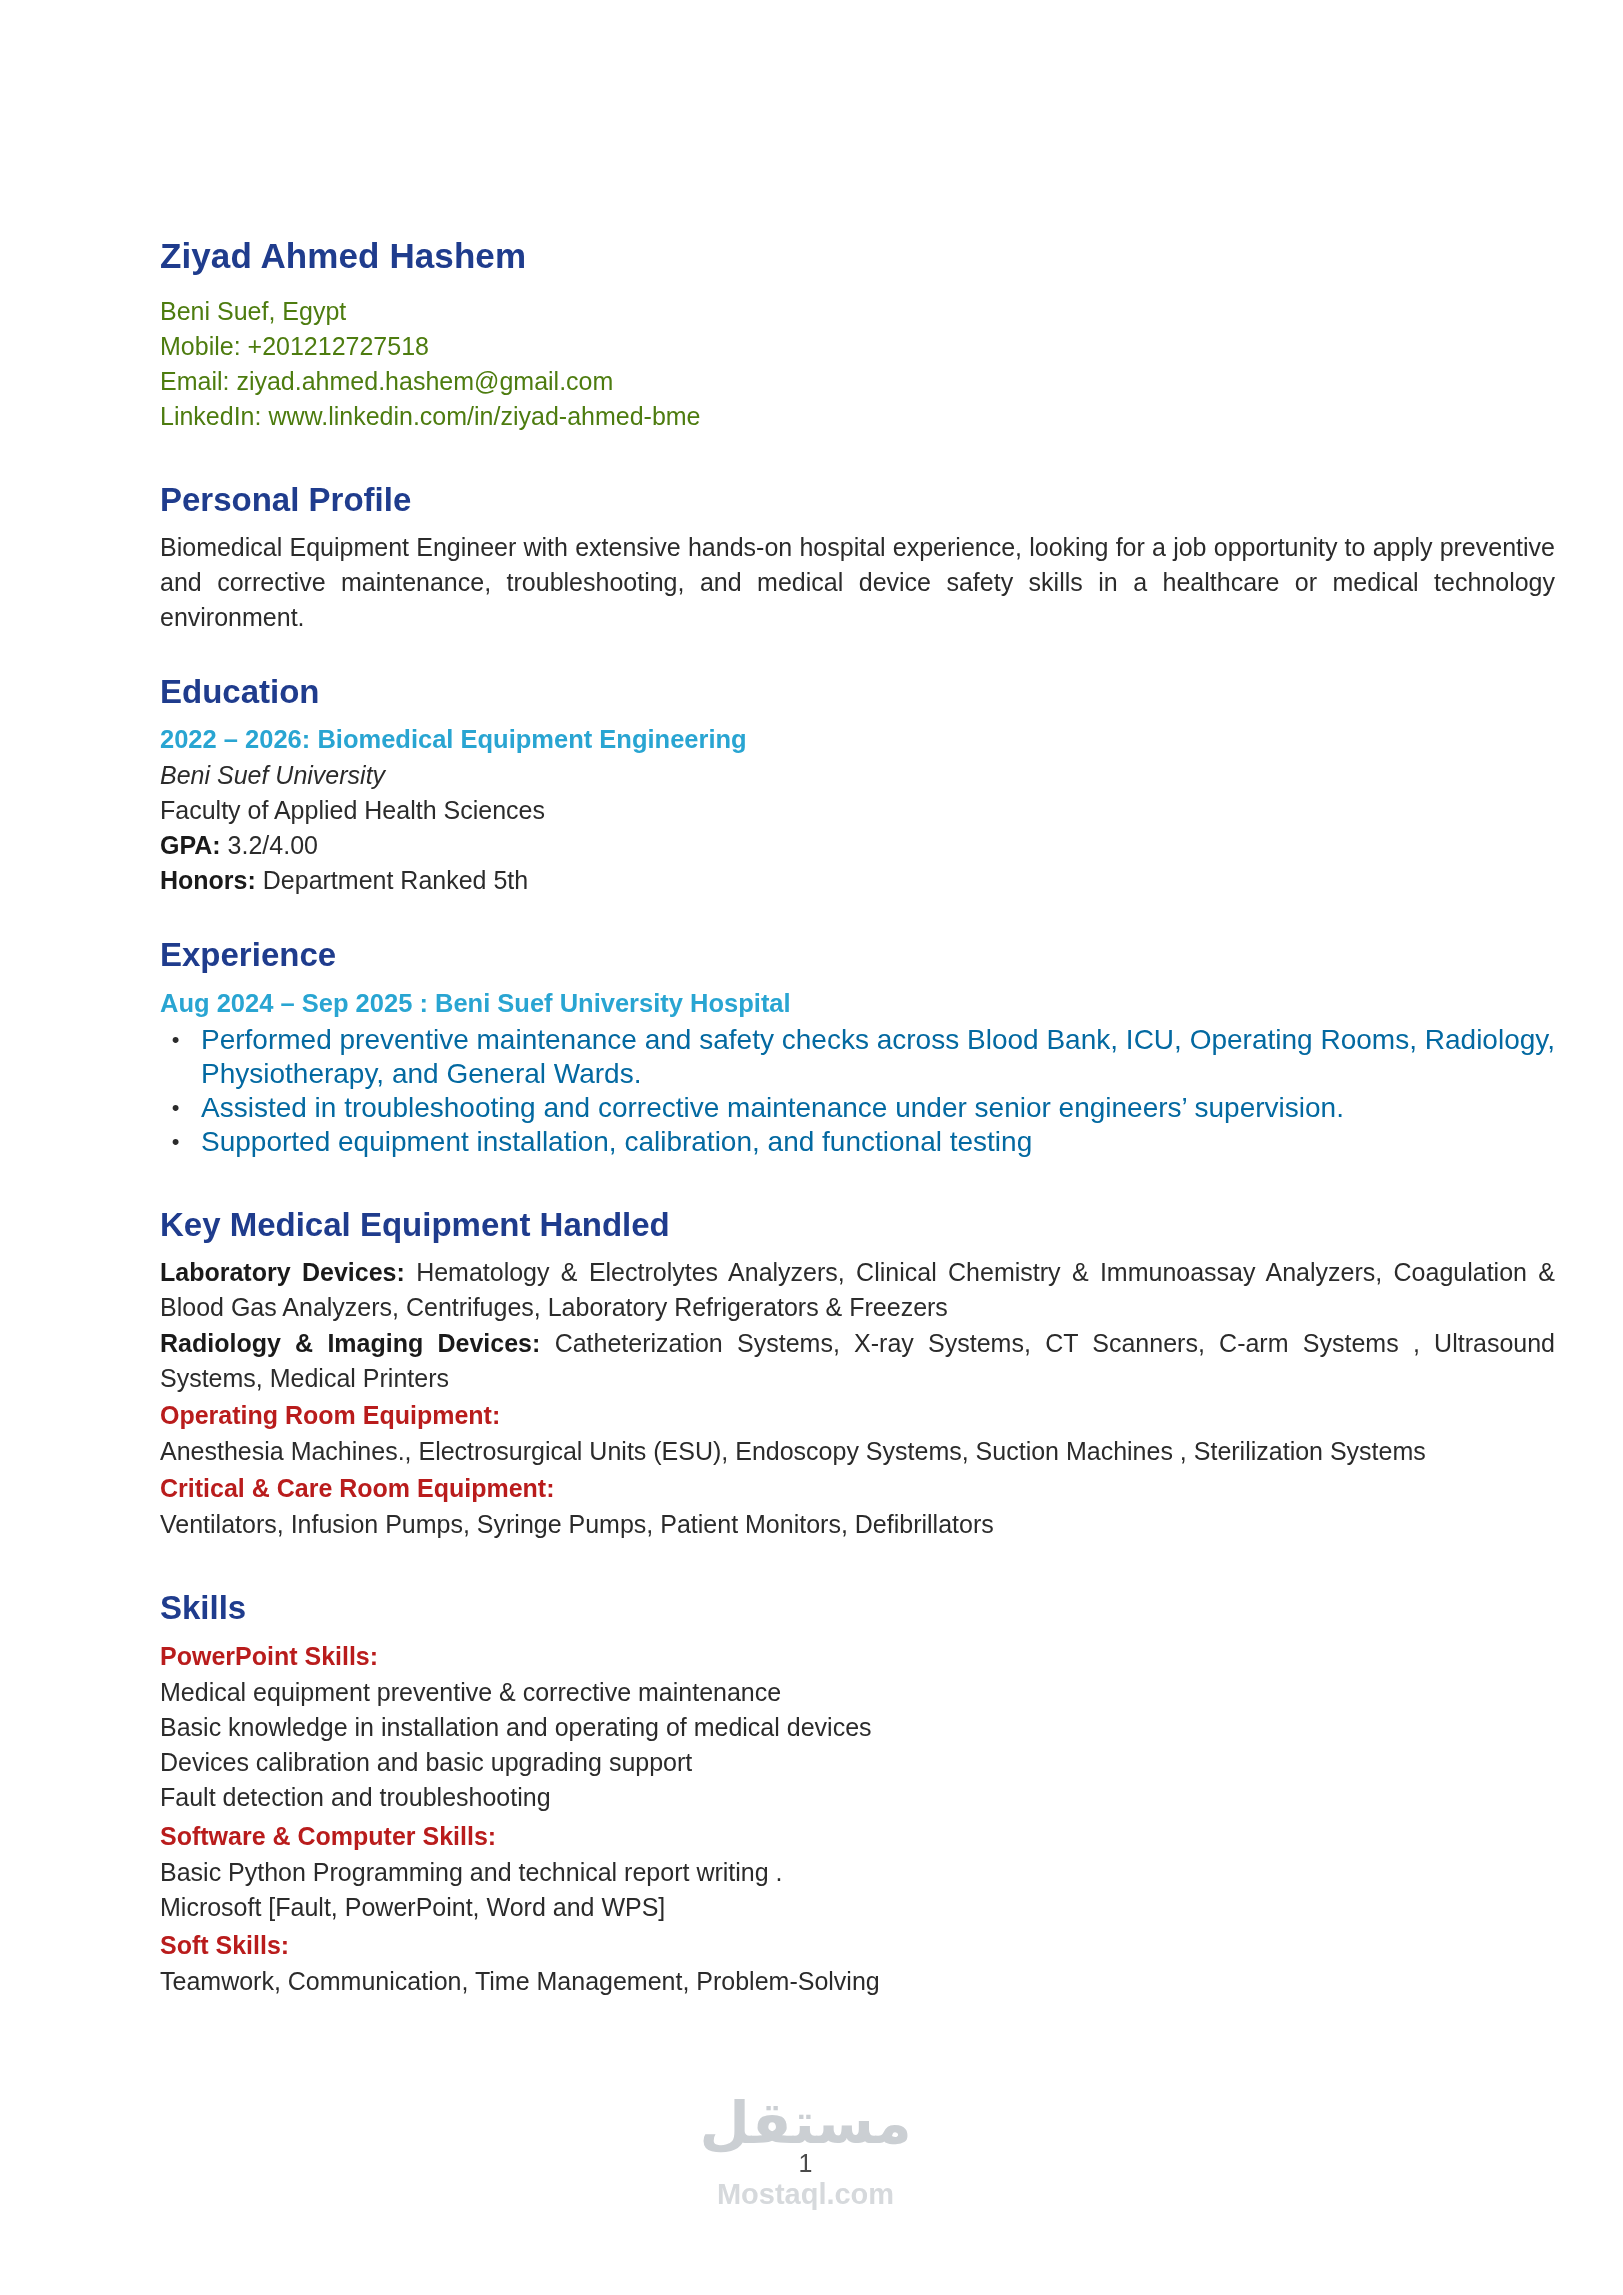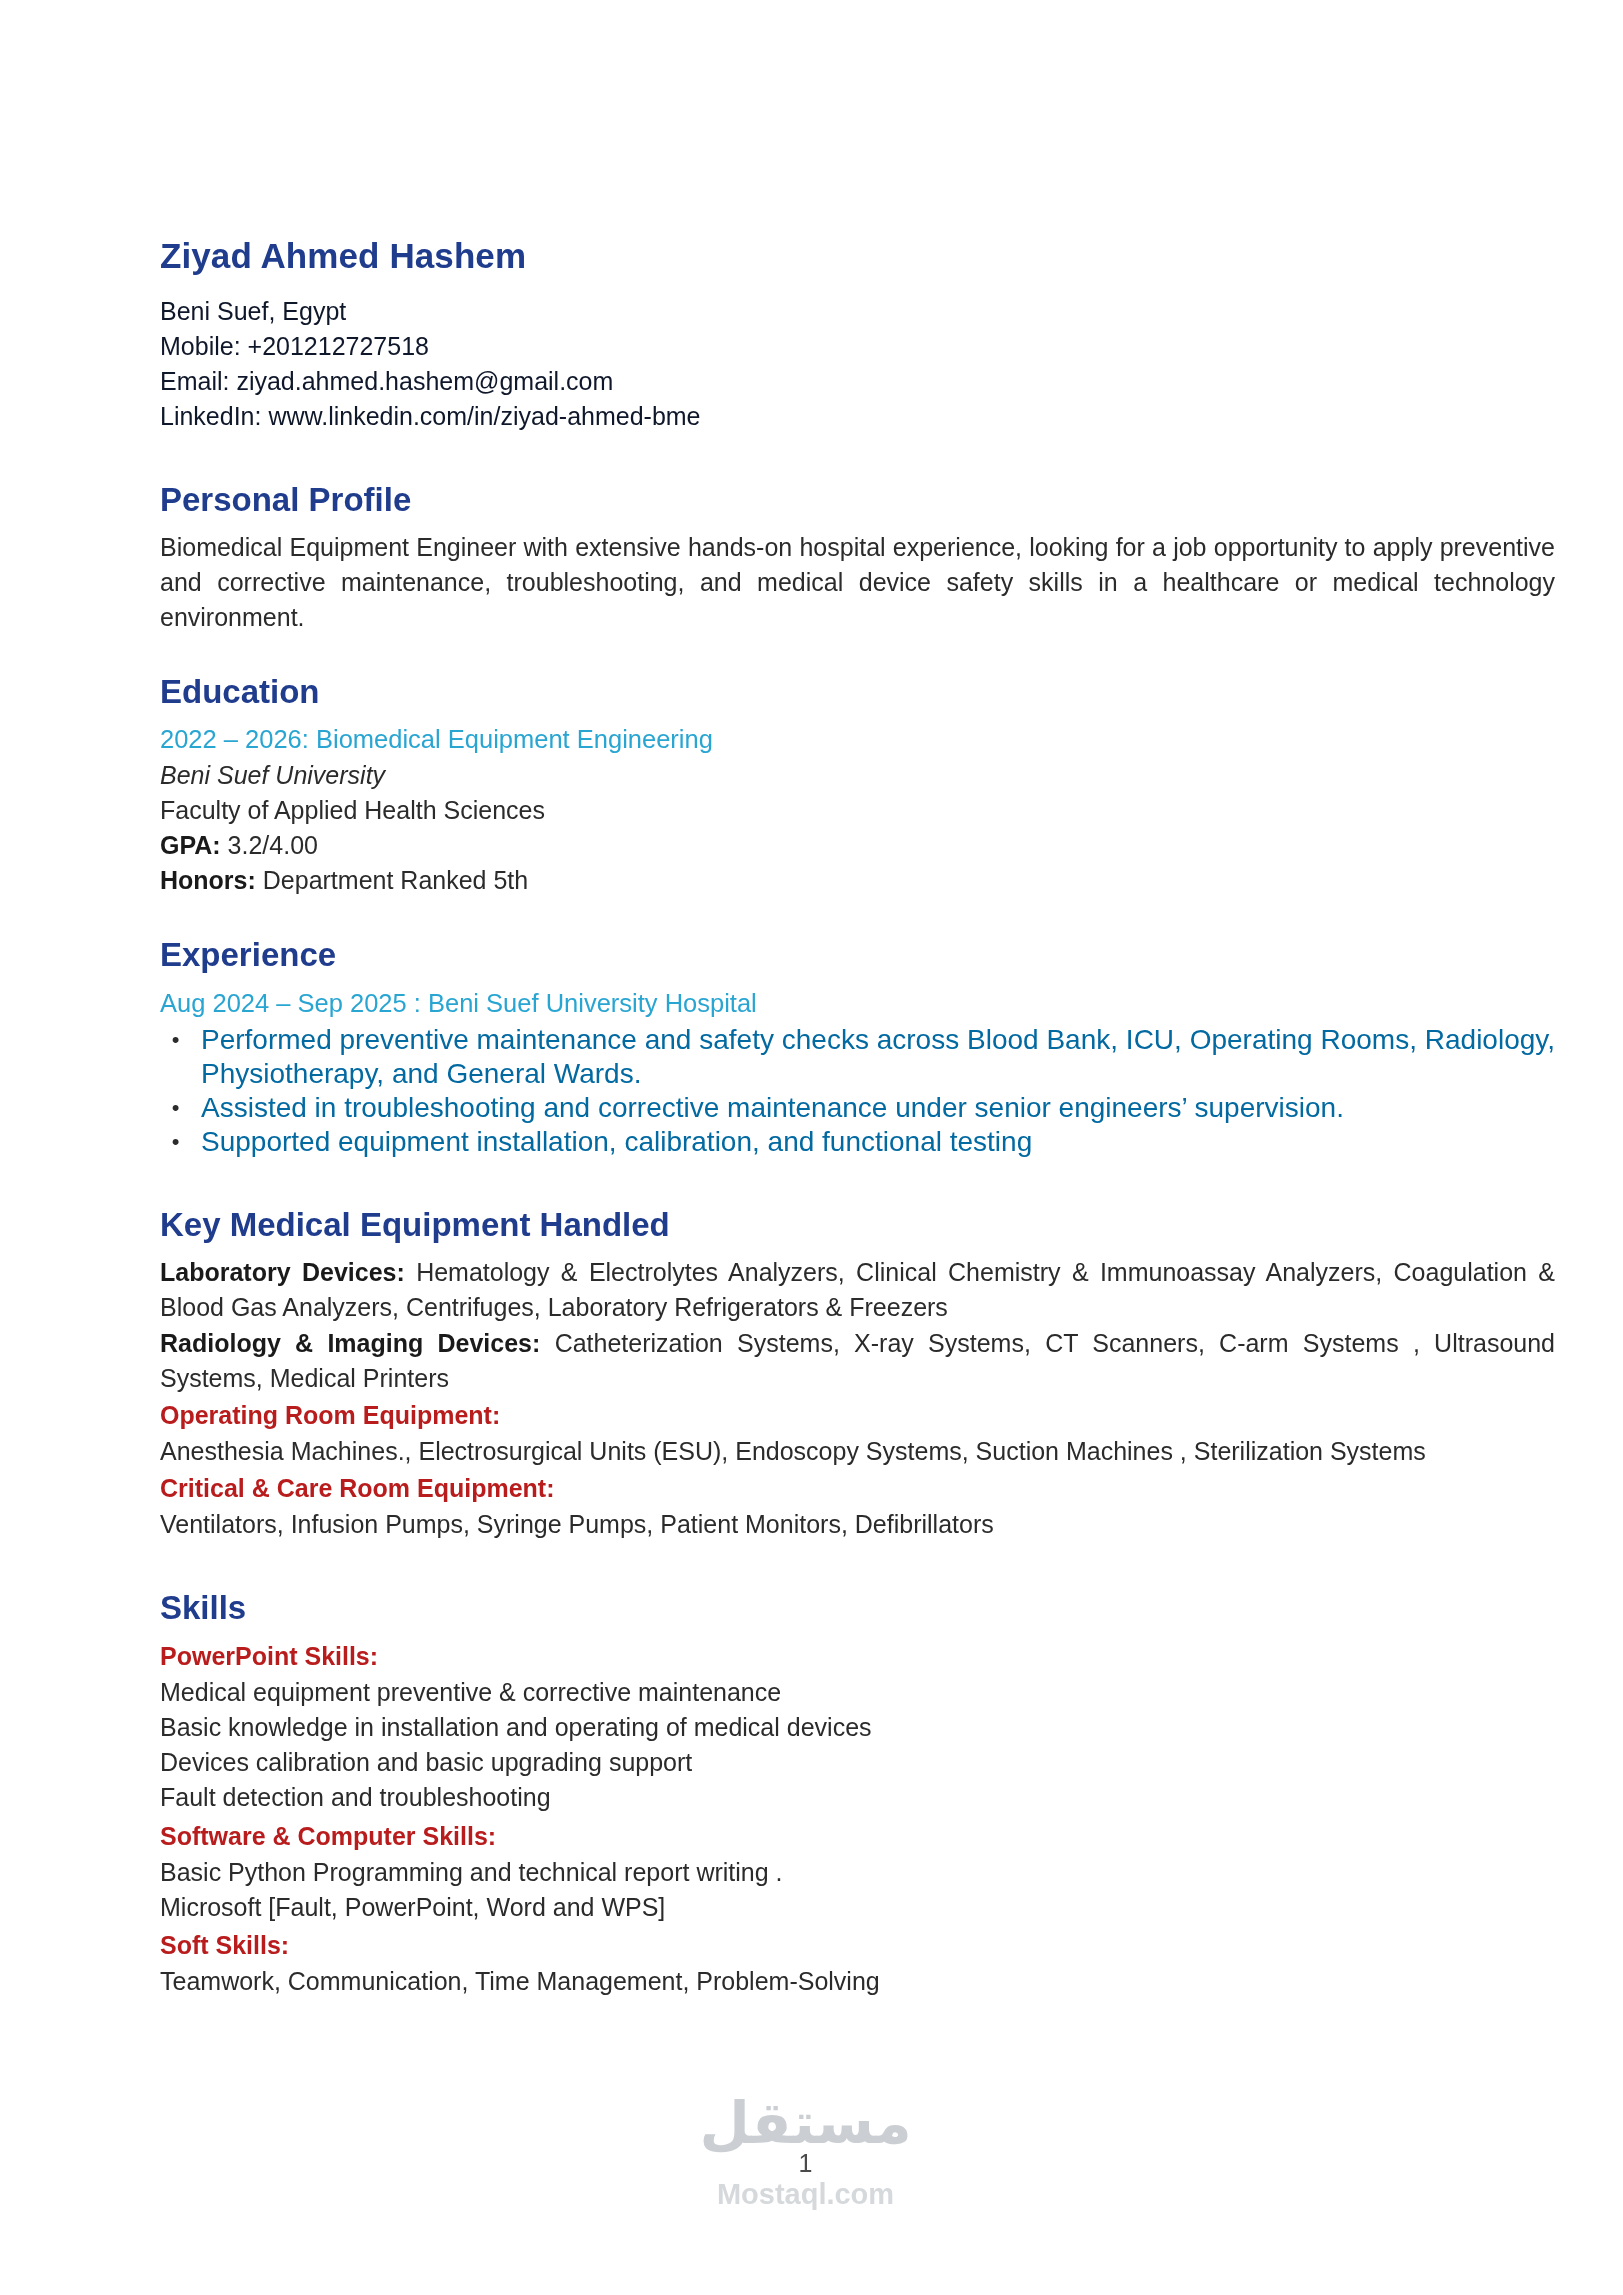--- a/index.html
+++ b/index.html
@@ -20,40 +20,40 @@
   .name {
     color: #1f3c8d;
     font-size: 35px;
     font-weight: 700;
     letter-spacing: 0.1px;
     margin-bottom: 18.3px;
   }
   .contact p {
     font-size: 25px;
     line-height: 35px;
-    color: #0f172a;
+    color: #4d7c0f;
   }
   h2.section {
     color: #1f3c8d;
     font-size: 33px;
     font-weight: 700;
     margin-top: 47px;
     margin-bottom: 10.5px;
   }
   h2.section.tight { margin-top: 38px; }
   .body-text {
     font-size: 25px;
     line-height: 35px;
     color: #2b2b2b;
     text-align: justify;
   }
   .subhead {
     color: #29a5d2;
     font-size: 25.5px;
-    font-weight: 400;
+    font-weight: 700;
     line-height: 37px;
     margin-top: 3.9px;
   }
   .italic { font-style: italic; }
   .line { font-size: 25px; line-height: 35px; color: #2b2b2b; }
   b.inline-label { font-weight: 700; color: #1a1a1a; }
   ul.bullets {
     list-style: none;
     margin-top: 1.3px;
   }

